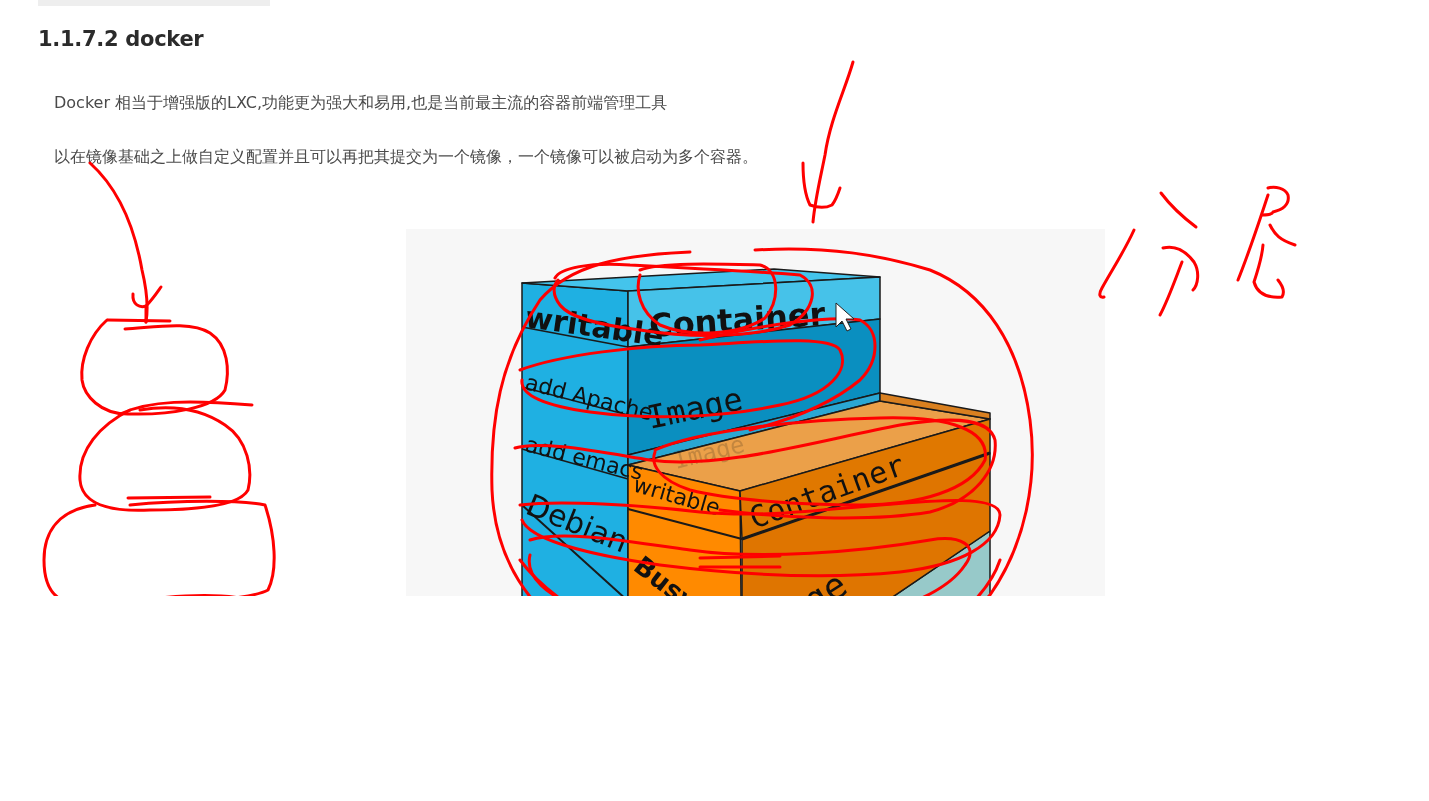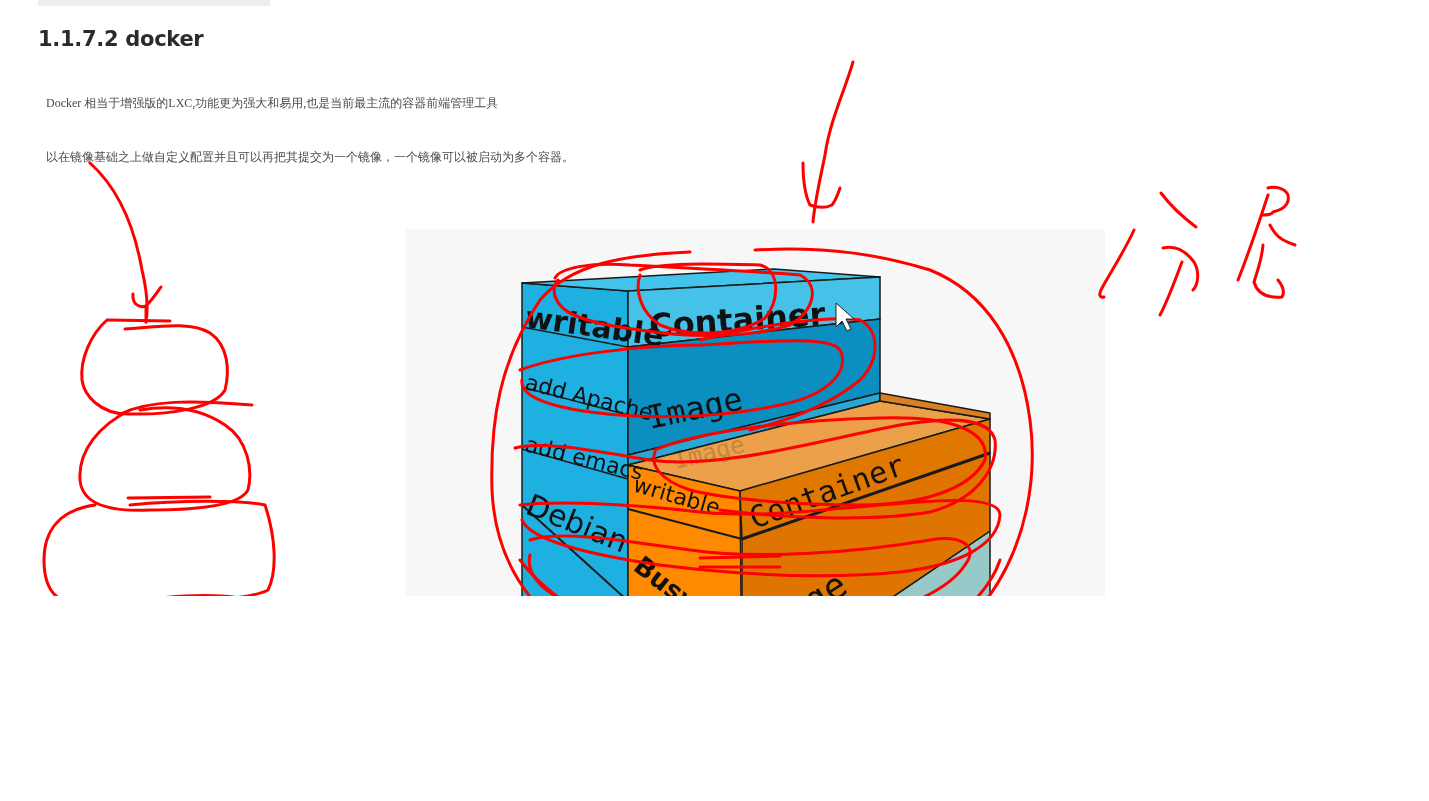--- a/index.html
+++ b/index.html
@@ -32,27 +32,26 @@
     top: 27px;
     margin: 0;
     font-size: 21px;
     font-weight: bold;
     color: #2b2b2b;
     letter-spacing: -0.3px;
     white-space: nowrap;
   }
   .para {
     position: absolute;
-    left: 46px;
+    left: 54px;
     margin: 0;
-    font-size: 12px;
+    font-size: 16px;
     line-height: 30px;
     color: #4a4a4a;
     white-space: nowrap;
-    font-family: Liberation Serif, serif;
   }
   .para-1 { top: 88px; }
   .para-2 { top: 142px; }
   .para-2 .line { display: block; }
   .figure {
     position: absolute;
     left: 406px;
     top: 229px;
     width: 699px;
     height: 600px;

